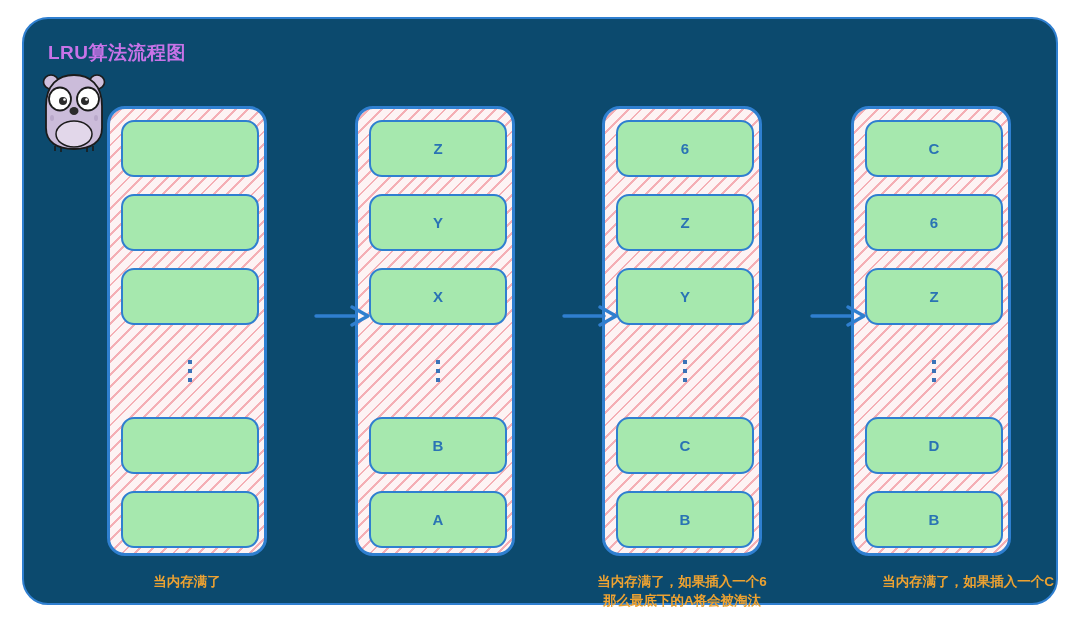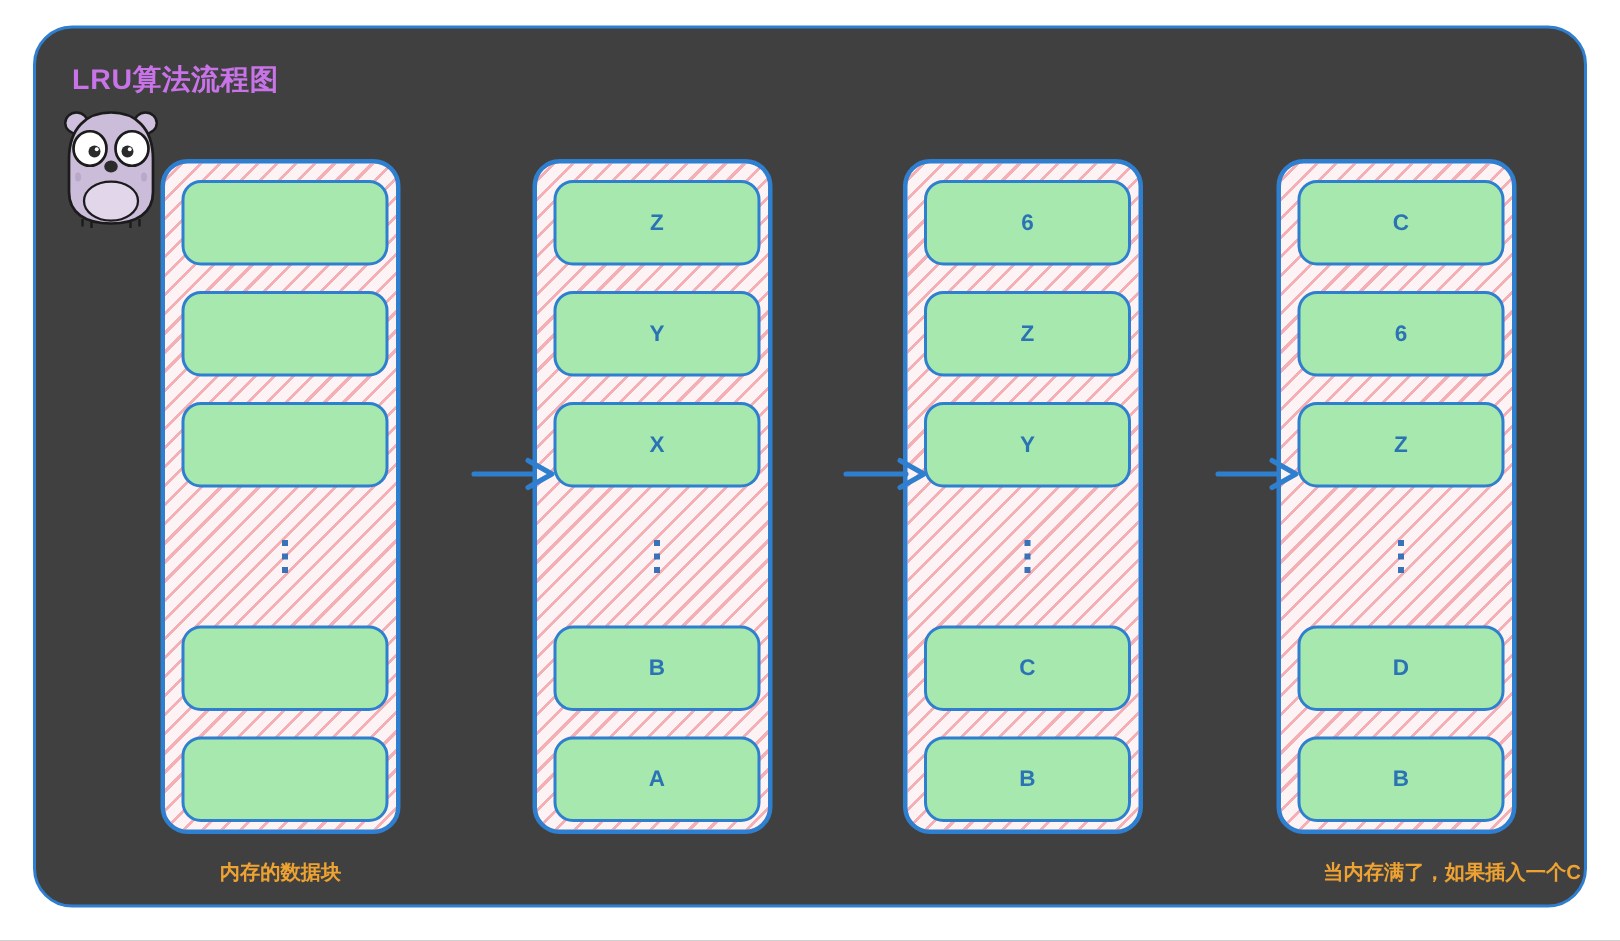--- a/index.html
+++ b/index.html
@@ -18,21 +18,21 @@
   
   #card {
     position: absolute;
     left: 22px;
     top: 17px;
     width: 1036px;
     height: 588px;
     box-sizing: border-box;
     border: 2.5px solid #2f7fd0;
     border-radius: 26px;
-    background: #404040;
+    background: #0c4a6e;
   }
 
   
   #title {
     position: absolute;
     left: 24px;
     top: 21px;
     font-size: 19px;
     font-weight: 700;
     color: #c873e8;
@@ -271,20 +271,24 @@
     </svg>
   </div>
   <div class="arrow arr-2">
     <svg viewBox="0 0 56 28" width="56" height="28" aria-hidden="true">
       <line x1="2" y1="14" x2="42" y2="14" stroke="#2f7fd0" stroke-width="3.4" stroke-linecap="round"></line>
       <path d="M38 5 L54 14 L38 23" fill="none" stroke="#2f7fd0" stroke-width="3.4" stroke-linecap="round" stroke-linejoin="round"></path>
     </svg>
   </div>
 
   <div class="caption cap-0">
-    <span>内存的数据块</span>
+    <span>当内存满了</span>
     <span class="line2"></span>
+  </div>
+  <div class="caption cap-2">
+    <span>当内存满了，如果插入一个6</span>
+    <span class="line2">那么最底下的A将会被淘汰</span>
   </div>
   <div class="caption cap-3">
     <span>当内存满了，如果插入一个C</span>
   </div>
 
 </div>
 
 </body></html>

